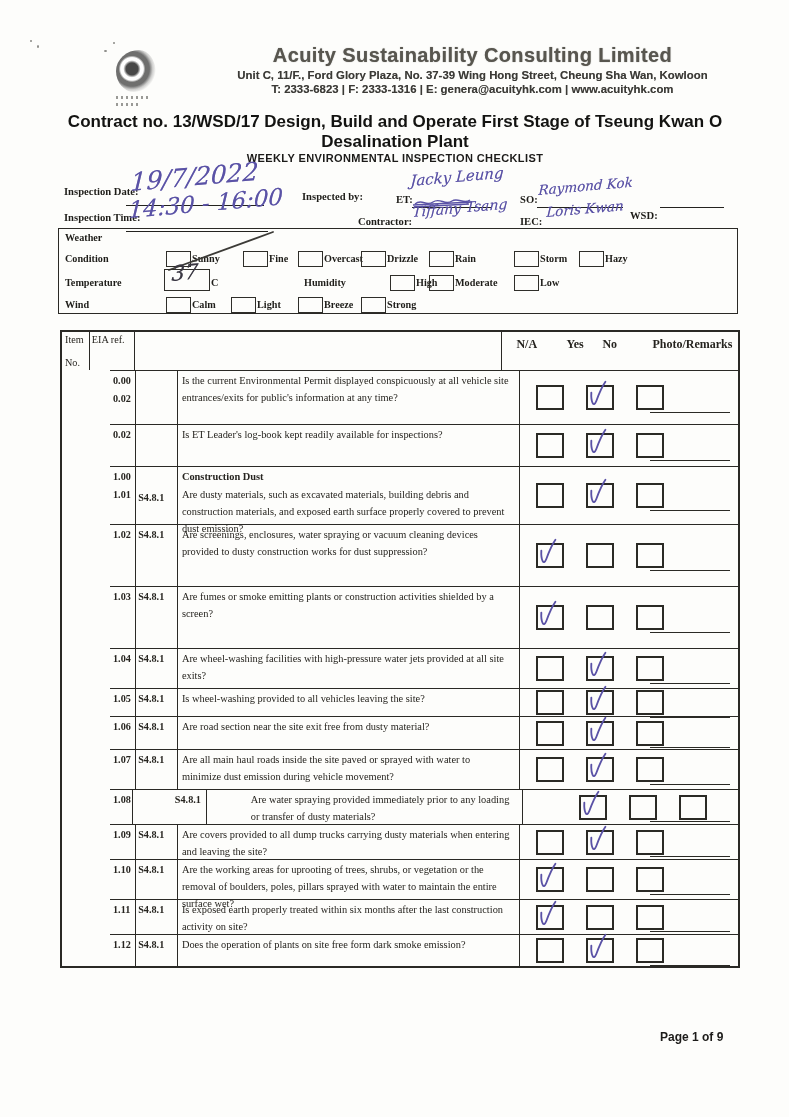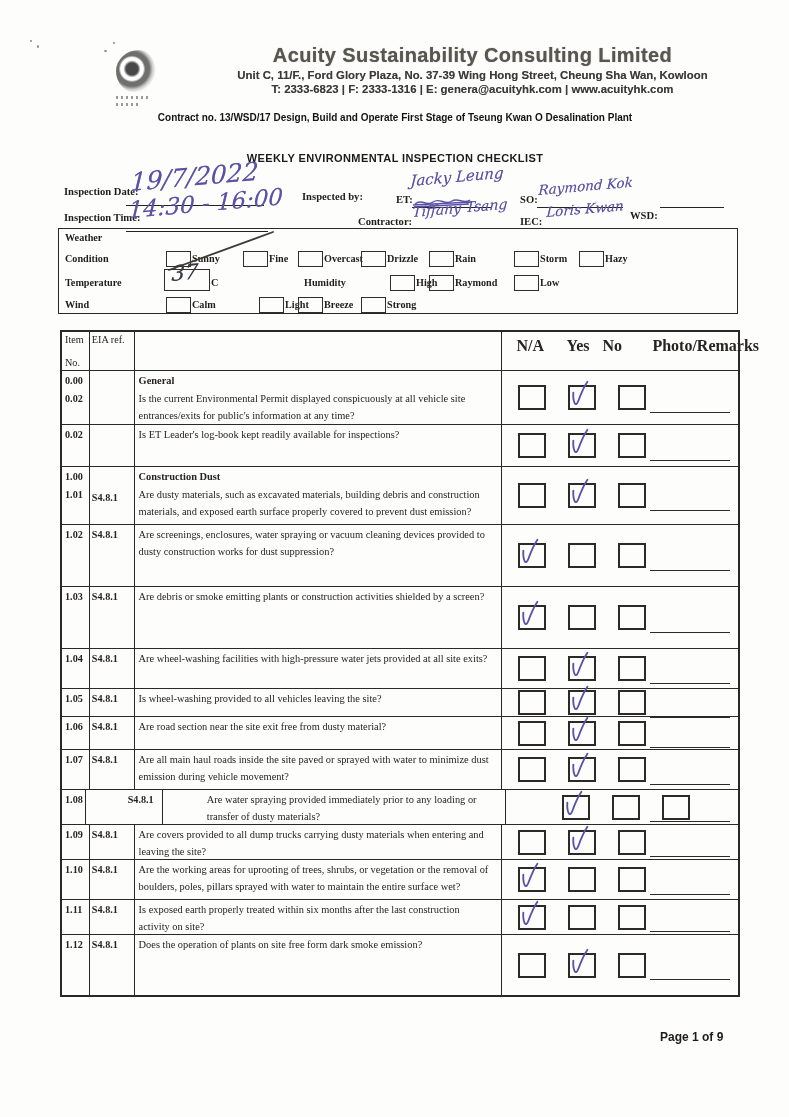--- a/index.html
+++ b/index.html
@@ -19,21 +19,21 @@
 
   
   .corp{position:absolute;left:200px;top:44px;width:545px;text-align:center;
         font-family:"Liberation Sans",sans-serif;}
   .corp-name{font-size:20px;font-weight:700;color:#58564f;letter-spacing:.4px;
         text-shadow:0 0 1px rgba(90,90,85,.7);}
   .corp-addr,.corp-contact{font-size:11.4px;font-weight:600;color:#3b3a36;margin-top:2px;
         text-shadow:0 0 .5px rgba(60,60,55,.5);}
 
   .contract{position:absolute;left:45px;top:112px;width:700px;text-align:center;
-        font-family:"Liberation Sans",sans-serif;font-size:10px;font-weight:700;color:#131311;}
+        font-family:"Liberation Sans",sans-serif;font-size:17px;font-weight:700;color:#131311;}
   .form-title{position:absolute;left:45px;top:152px;width:700px;text-align:center;
         font-family:"Liberation Sans",sans-serif;font-size:11px;font-weight:700;color:#1b1a18;letter-spacing:.4px;}
 
   
   .flabel{position:absolute;font-size:10.6px;font-weight:700;color:#1e1d19;white-space:nowrap;}
   .fline{position:absolute;border-bottom:1.6px solid #24231f;}
   .hand{position:absolute;font-family:"DejaVu Serif",serif;font-style:italic;color:#5a52a6;
         white-space:nowrap;transform:rotate(-5deg) skewX(-8deg);transform-origin:left bottom;
         text-shadow:0 0 .4px rgba(90,82,166,.6);}
   .hand-dark{color:#3a3742;text-shadow:0 0 .4px rgba(50,48,60,.6);}
@@ -46,21 +46,21 @@
   .wopt{position:absolute;height:16px;}
   .wbox{display:inline-block;width:23px;height:14px;border:1.7px solid #2f2e29;vertical-align:top;position:relative;}
   .wlab{display:inline-block;font-size:10.2px;font-weight:700;color:#1e1d19;margin-left:1px;vertical-align:top;line-height:16px;}
   .tempbox{position:absolute;left:105px;top:40px;width:44px;height:20px;border:1.7px solid #2f2e29;}
   .slashsvg{position:absolute;left:-6px;top:-26px;width:120px;height:48px;overflow:visible;}
   .slashsvg path{stroke:#3c3b37;stroke-width:1.8;fill:none;stroke-linecap:round;}
 
   
   .table{position:absolute;left:60px;top:330px;width:680px;border:2px solid #2a2925;box-sizing:border-box;}
   .thead{display:flex;height:38px;box-sizing:border-box;}
-  .crow{display:flex;border-top:1.8px solid #2a2925;box-sizing:border-box;}
+  .crow{display:flex;border-top:1.8px solid #2a2925;box-sizing:border-box;margin-left:48px;}
   .c-item{width:28px;box-sizing:border-box;border-right:1.5px solid #2a2925;padding:2px 1px 0 3px;
           font-size:10.2px;font-weight:700;}
   .c-item span{display:block;line-height:15px;}
   .c-item .it2{margin-top:3px;}
   .c-eia{width:45px;box-sizing:border-box;border-right:1.5px solid #2a2925;padding:2px 0 0 2px;
          font-size:10.2px;font-weight:700;}
   .c-eia span{display:block;line-height:15px;}
   .c-eia .it2{margin-top:21px;}
   .c-desc{width:370px;box-sizing:border-box;border-right:1.5px solid #2a2925;padding:2px 8px 0 4px;}
   .sect{font-size:10.4px;font-weight:700;line-height:15px;margin-bottom:3px;}
@@ -70,38 +70,38 @@
   .cbox:first-of-type{margin-left:16px;}
   .rline{position:absolute;right:8px;width:80px;bottom:calc(50% - 15px);border-bottom:1.7px solid #2b2a25;}
   .tick{position:absolute;left:-1px;top:-2px;width:26px;height:26px;overflow:visible;}
   .tick path{stroke:#5a52a6;stroke-width:1.7;fill:none;stroke-linecap:round;}
 
   
   .h-item{width:28px;box-sizing:border-box;border-right:1.5px solid #2a2925;padding:2px 1px 2px 3px;
           font-size:10.2px;display:flex;flex-direction:column;justify-content:space-between;}
   .h-eia{width:45px;box-sizing:border-box;border-right:1.5px solid #2a2925;padding:2px 0 0 2px;font-size:10.2px;}
   .h-desc{width:370px;box-sizing:border-box;border-right:1.5px solid #2a2925;}
-  .h-checks{width:237px;position:relative;font-size:16px;font-weight:700;}
+  .h-checks{width:237px;position:relative;font-size:12px;font-weight:700;}
   .h-checks span{position:absolute;top:5px;}
 
   
   #rows .crow:nth-child(1){height:54px;}
   #rows .crow:nth-child(2){height:42px;}
   #rows .crow:nth-child(3){height:58px;}
   #rows .crow:nth-child(4){height:62px;}
   #rows .crow:nth-child(5){height:62px;}
   #rows .crow:nth-child(6){height:40px;}
   #rows .crow:nth-child(7){height:28px;}
   #rows .crow:nth-child(8){height:33px;}
   #rows .crow:nth-child(9){height:40px;}
   #rows .crow:nth-child(10){height:35px;gap:40px;}
   #rows .crow:nth-child(11){height:35px;}
   #rows .crow:nth-child(12){height:40px;}
   #rows .crow:nth-child(13){height:35px;}
-  #rows .crow:nth-child(14){height:61px;}
+  #rows .crow:nth-child(14){height:32px;}
 
   .pagenum{position:absolute;left:660px;top:1030px;font-family:"Liberation Sans",sans-serif;
            font-size:12px;font-weight:700;color:#1c1b19;}
 </style>
 </head>
 <body>
 
 <div class="page">
 
   <div class="speck" style="left:30px;top:40px;width:2px;height:2px;"></div>
@@ -173,27 +173,27 @@
         <span class="wopt" style="left: 520px; top: 22px;"><span class="wbox"></span><span class="wlab">Hazy</span></span>
       </div>
     <div class="wlabel" style="left:6px;top:48px;">Temperature</div>
     <div class="tempbox">
       <div class="hand hand-dark" style="left:6px;top:-8px;font-size:21px;">37</div>
     </div>
     <div class="wlabel" style="left:152px;top:48px;">C</div>
     <div class="wlabel" style="left:245px;top:48px;">Humidity</div>
     <div id="hum-opts">
         <span class="wopt" style="left: 302px; top: 46px; padding-left: 29px;"><span class="wbox"></span><span class="wlab">High</span></span>
-        <span class="wopt" style="left: 370px; top: 46px;"><span class="wbox"></span><span class="wlab">Raymond</span></span>
+        <span class="wopt" style="left: 370px; top: 46px;"><span class="wbox"></span><span class="wlab">Moderate</span></span>
         <span class="wopt" style="left: 455px; top: 46px;"><span class="wbox"></span><span class="wlab">Low</span></span>
       </div>
     <div class="wlabel" style="left:6px;top:70px;">Wind</div>
     <div id="wind-opts">
         <span class="wopt" style="left: 107px; top: 68px;"><span class="wbox"></span><span class="wlab">Calm</span></span>
-        <span class="wopt" style="left: 172px; top: 68px; margin-left: 28px;"><span class="wbox"></span><span class="wlab">Light</span></span>
+        <span class="wopt" style="left: 172px; top: 68px;"><span class="wbox"></span><span class="wlab">Light</span></span>
         <span class="wopt" style="left: 239px; top: 68px;"><span class="wbox"></span><span class="wlab">Breeze</span></span>
         <span class="wopt" style="left: 302px; top: 68px;"><span class="wbox"></span><span class="wlab">Strong</span></span>
       </div>
   </div>
 
   <div class="table">
     <div class="thead">
       <div class="h-item">
         <span>Item</span>
         <span>No.</span>
@@ -208,21 +208,20 @@
       </div>
     </div>
     <div id="rows">
         <div class="crow">
           <div class="c-item">
             <span>0.00</span>
             <span class="it2">0.02</span>
           </div>
           <div class="c-eia"></div>
           <div class="c-desc">
-            <div class="sect">General</div>
             <div class="qtext">Is the current Environmental Permit displayed conspicuously at all vehicle site entrances/exits for public's information at any time?</div>
           </div>
           <div class="c-checks">
             <div class="cbox"></div>
             <div class="cbox">
               <svg class="tick" viewBox="0 0 24 24">
                 <path d="M4 7 C3.5 15, 6 21.5, 8.5 15 C10.5 9.5, 13.5 2, 17 -3"></path>
               </svg>
             </div>
             <div class="cbox"></div>
@@ -293,21 +292,21 @@
           </div>
         </div>
         <div class="crow">
           <div class="c-item">
             <span>1.03</span>
           </div>
           <div class="c-eia">
             <span>S4.8.1</span>
           </div>
           <div class="c-desc">
-            <div class="qtext">Are debris or smoke emitting plants or construction activities shielded by a screen?</div>
+            <div class="qtext">Are fumes or smoke emitting plants or construction activities shielded by a screen?</div>
           </div>
           <div class="c-checks">
             <div class="cbox">
               <svg class="tick" viewBox="0 0 24 24">
                 <path d="M4 7 C3.5 15, 6 21.5, 8.5 15 C10.5 9.5, 13.5 2, 17 -3"></path>
               </svg>
             </div>
             <div class="cbox"></div>
             <div class="cbox"></div>
             <div class="rline"></div>

